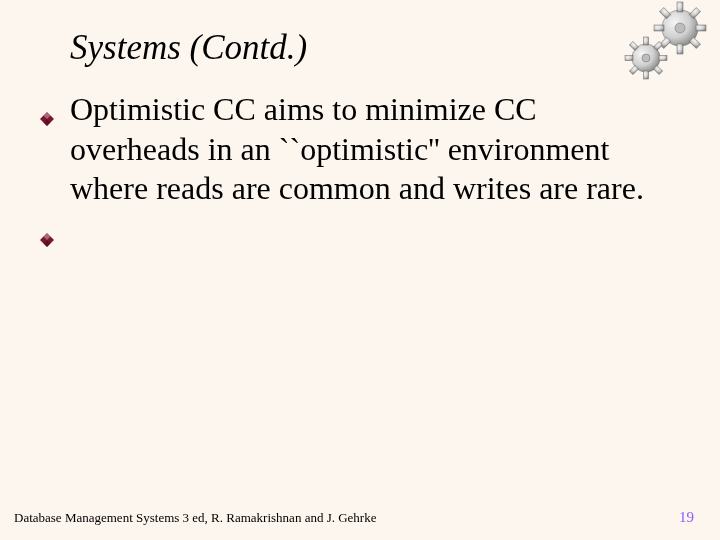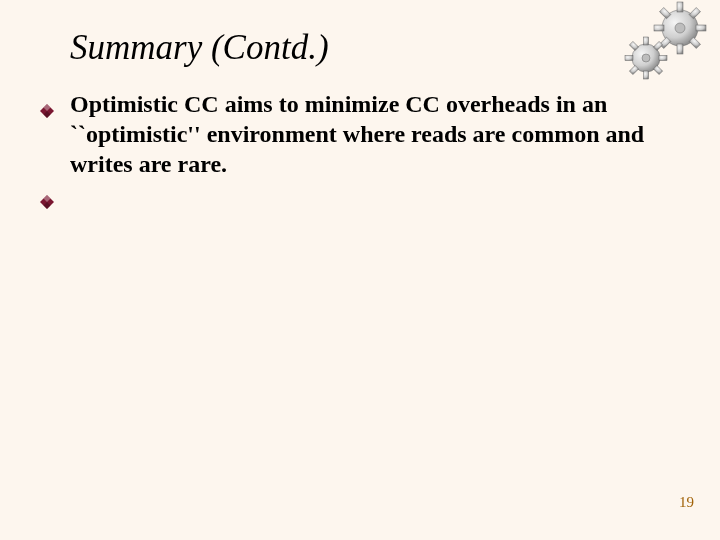--- a/index.html
+++ b/index.html
@@ -26,45 +26,44 @@
     margin: 0 0 22px 0;
     font-weight: normal;
   }
   .bullets {
     list-style: none;
     padding: 0;
     margin: 0 0 0 -34px;
   }
   .bullets li {
     position: relative;
-    font-size: 24px;
+    font-size: 32px;
     line-height: 1.24;
     padding-left: 34px;
     margin-bottom: 2px;
-    font-weight: bold;
   }
   .bullets li .diamond {
     position: absolute;
     left: 4px;
     top: 6px;
     width: 14px;
     height: 14px;
   }
   .footer {
     position: absolute;
     left: 14px;
     bottom: 14px;
     font-size: 13px;
   }
   .pagenum {
     position: absolute;
     right: 26px;
-    bottom: 29px;
+    bottom: 14px;
     font-size: 15px;
-    color: #a16207;
+    color: #8b5cf6;
   }
   .gears {
     position: absolute;
     top: 0;
     right: 0;
     width: 110px;
     height: 90px;
   }
 </style>
 </head>
@@ -113,21 +112,21 @@
               <rect x="-2.5" y="13" width="5" height="8"></rect>
               <rect x="-21" y="-2.5" width="8" height="5"></rect>
               <rect x="13" y="-2.5" width="8" height="5"></rect>
             </g>
           </g>
         </g>
       </g>
     </svg>
   </div>
 
-  <h1 class="title">Summary (Contd.)</h1>
+  <h1 class="title">Systems (Contd.)</h1>
 
   <ul class="bullets">
     <li>
       <span class="diamond">
         <svg viewBox="0 0 14 14" width="14" height="14">
           <g transform="translate(7,7) rotate(45)">
             <rect x="-5" y="-5" width="10" height="10" fill="#7a1630"></rect>
             <rect x="-5" y="-5" width="5" height="5" fill="rgba(255,255,255,0.35)"></rect>
             <rect x="0" y="0" width="5" height="5" fill="rgba(0,0,0,0.25)"></rect>
           </g>
@@ -141,14 +140,15 @@
           <g transform="translate(7,7) rotate(45)">
             <rect x="-5" y="-5" width="10" height="10" fill="#7a1630"></rect>
             <rect x="-5" y="-5" width="5" height="5" fill="rgba(255,255,255,0.35)"></rect>
             <rect x="0" y="0" width="5" height="5" fill="rgba(0,0,0,0.25)"></rect>
           </g>
         </svg>
       </span>
     </li>
   </ul>
 
+  <div class="footer">Database Management Systems 3 ed,  R. Ramakrishnan and J. Gehrke</div>
   <div class="pagenum">19</div>
 </div>
 
 </body></html>

